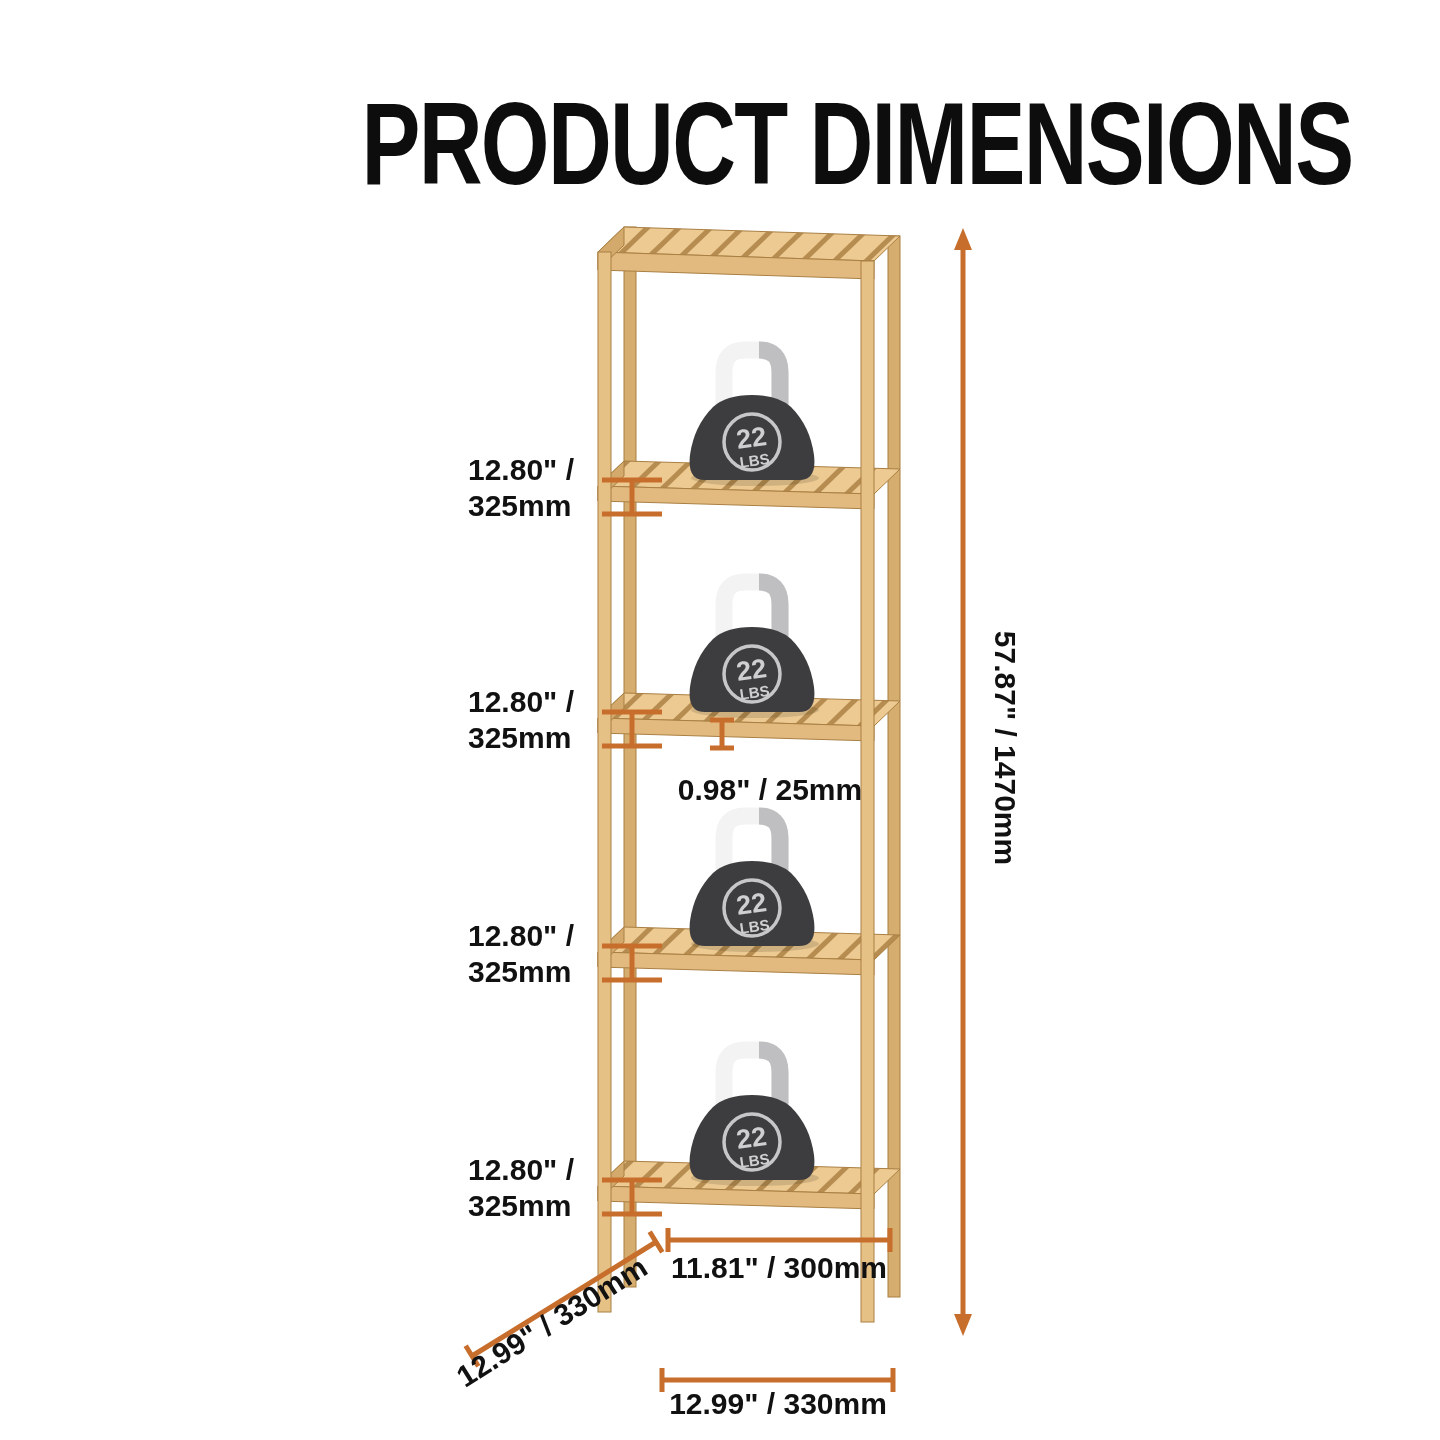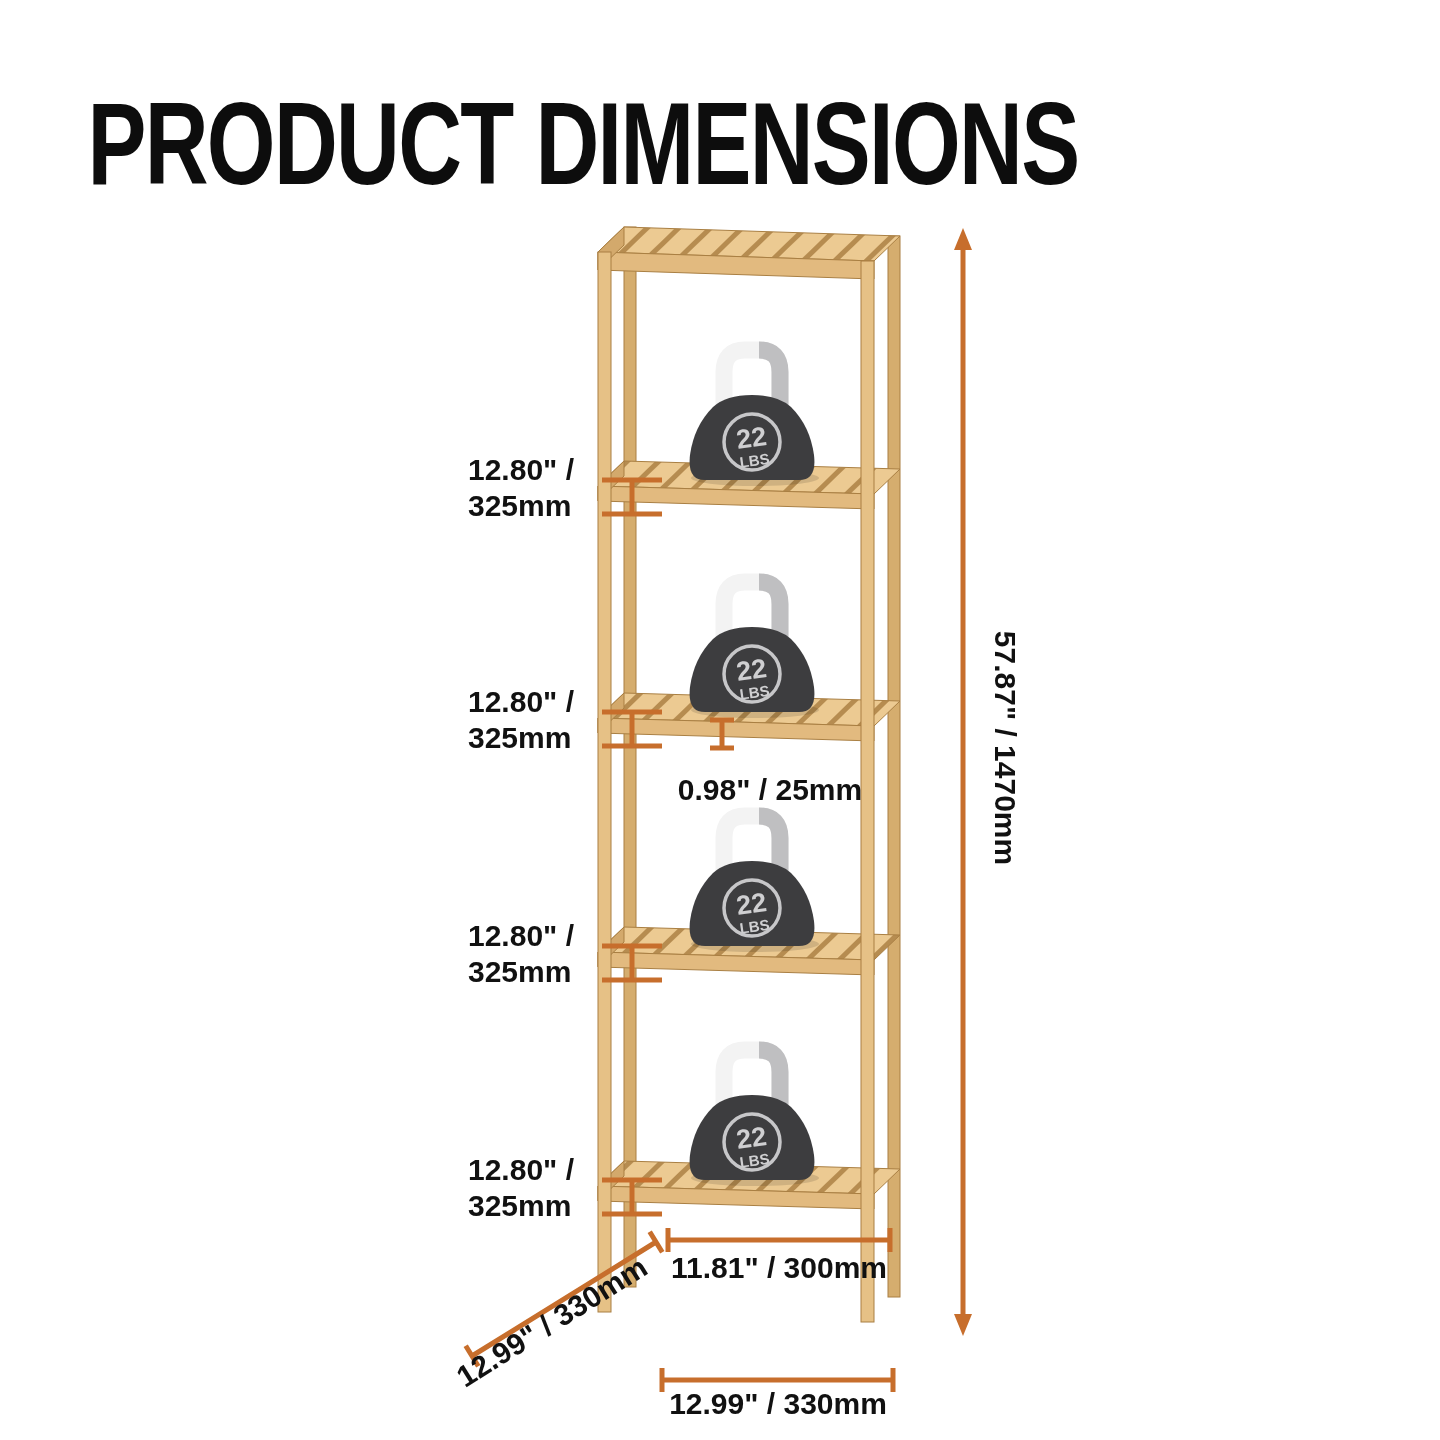--- a/index.html
+++ b/index.html
@@ -1,19 +1,19 @@
 <!DOCTYPE html>
 <html><head>
 <meta charset="utf-8">
 <style>
   html,body{margin:0;padding:0;background:#ffffff;}
   body{width:1440px;height:1440px;font-family:"Liberation Sans",sans-serif;}
   .stage{position:relative;width:1440px;height:1440px;background:#ffffff;overflow:hidden;}
   .art{position:absolute;left:0;top:0;}
-  .title{position:absolute;top:92px;left:0;width:100%;text-align:left;
+  .title{position:absolute;top:92px;left:0;width:100%;text-align:right;
          font-size:104px;font-weight:bold;color:#0d0d0d;letter-spacing:-2px;line-height:1;}
   .title-inner{display:inline-block;transform:scale(0.85,1.12);transform-origin:center;}
   .dim-label{position:absolute;font-weight:bold;font-size:30px;color:#111111;
              line-height:36px;white-space:nowrap;}
   .spacing-label{left:468px;text-align:left;}
   .centered{transform:translate(-50%,-50%);}
   .rot-height{transform:translate(-50%,-50%) rotate(90deg);}
   .rot-depth{transform:translate(-50%,-50%) rotate(-32deg);}
 </style>
 </head>

